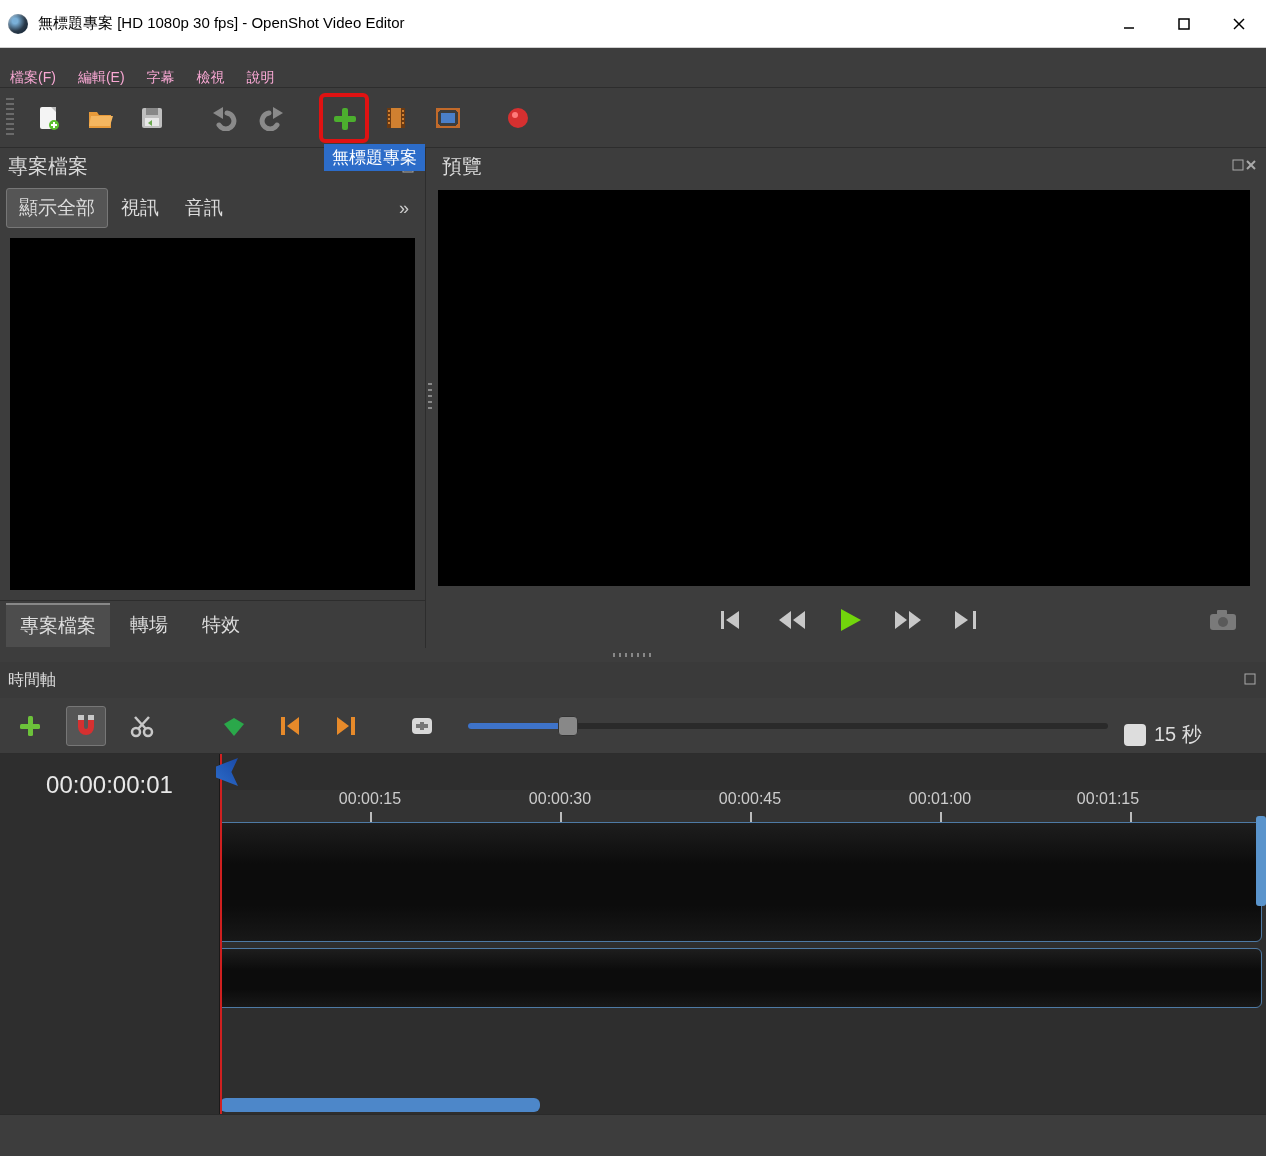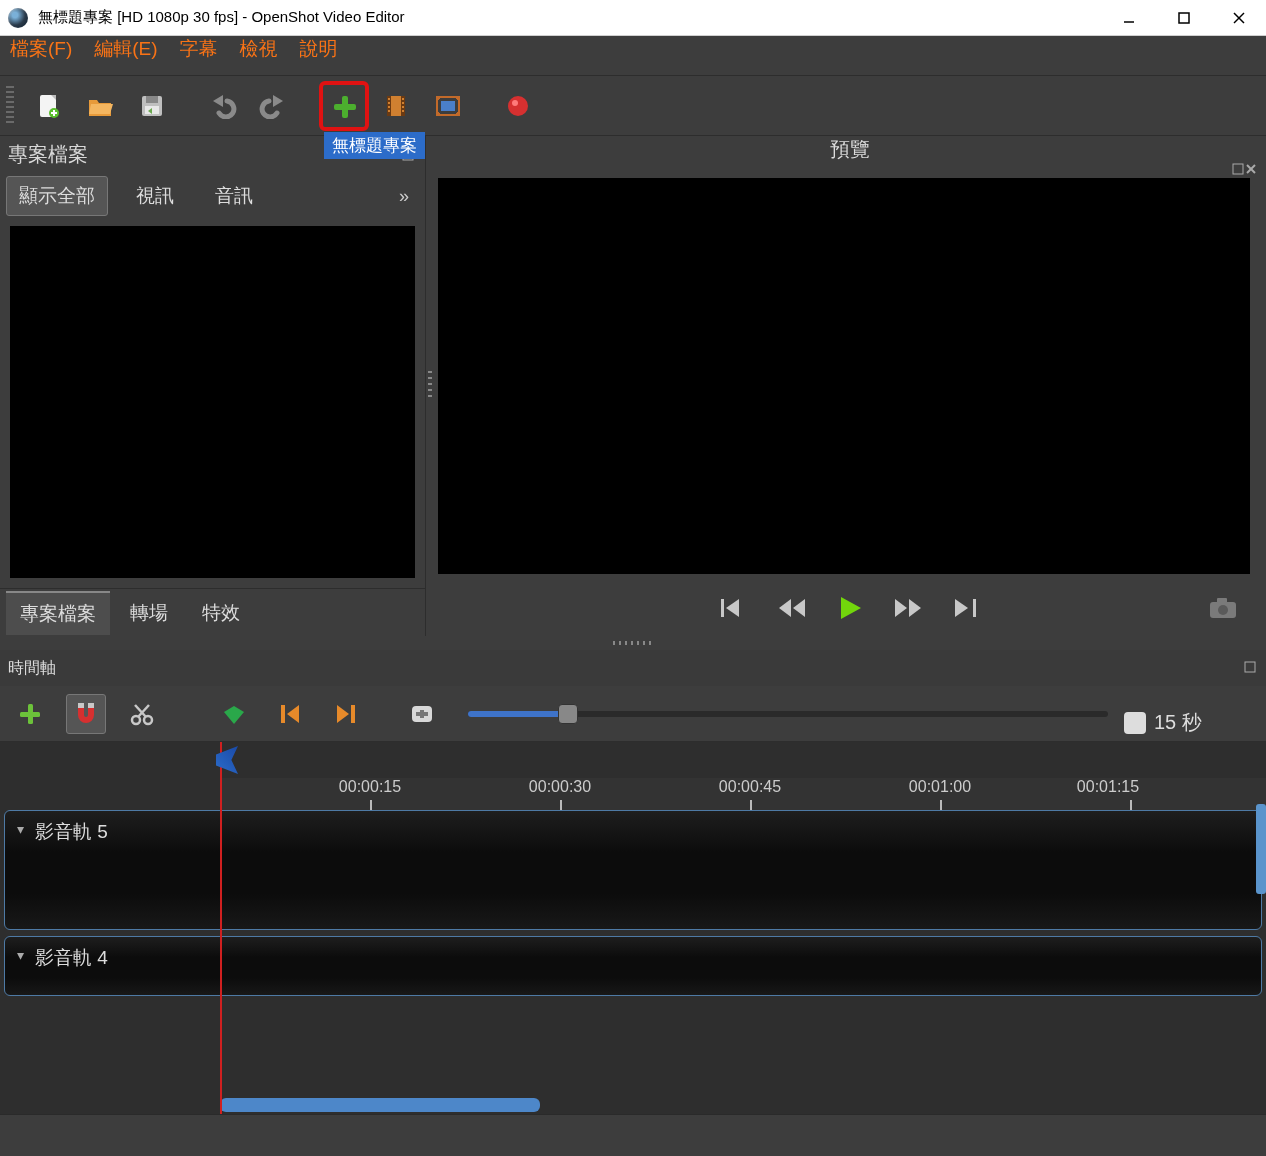--- a/index.html
+++ b/index.html
@@ -8,21 +8,21 @@
     background: #3a3a3a;
     color: #ddd;
     width: 1266px;
     height: 1156px;
     overflow: hidden;
     display: flex;
     flex-direction: column;
   }
   
   .titlebar {
-    height: 36px;
+    height: 48px;
     background: #fff;
     color: #000;
     display: flex;
     align-items: center;
     padding-left: 8px;
     font-size: 15px;
     border-bottom: 1px solid #d0d0d0;
   }
   .titlebar .app-icon {
     width: 20px; height: 20px;
@@ -36,25 +36,25 @@
   .win-btn {
     width: 55px; height: 36px;
     display: flex; align-items: center; justify-content: center;
     color: #000;
   }
   
   .menubar {
     height: 40px;
     background: #3d3d3d;
     display: flex;
-    align-items: flex-start;
+    align-items: flex-end;
     padding: 0 10px;
     gap: 22px;
-    font-size: 19px;
-    color: #f97316;
+    font-size: 14px;
+    color: #f9a8d4;
     border-bottom: 1px solid #2d2d2d;
   }
   
   .main-toolbar {
     height: 60px;
     background: #3d3d3d;
     display: flex;
     align-items: center;
     padding: 0 6px;
     gap: 8px;
@@ -120,21 +120,21 @@
   }
   .panel-header .detach {
     margin-left: auto;
     font-size: 14px;
     color: #aaa;
   }
   .filter-row {
     height: 48px;
     display: flex;
     align-items: center;
-    gap: 15px;
+    gap: 0;
     padding: 6px 6px;
   }
   .filter-btn {
     padding: 6px 12px;
     font-size: 19px;
     color: #ddd;
     border: 1px solid transparent;
     border-radius: 3px;
   }
   .filter-btn.active {
@@ -183,21 +183,20 @@
     flex: 1;
     display: flex;
     flex-direction: column;
   }
   .preview-header {
     height: 36px;
     display: flex;
     align-items: center;
     padding: 0 8px;
     font-size: 20px;
-    flex-direction: column;
   }
   .preview-header .detach { margin-left: auto; color:#aaa; font-size:14px;}
   .preview-canvas {
     flex: 1;
     margin: 6px 16px 6px 4px;
     background: #000;
   }
   .transport {
     height: 56px;
     display: flex;
@@ -656,20 +655,23 @@
     </div>
   </div>
 
   <div class="zoom-label">
     <div class="zoom-box"></div>
     <span>15 秒</span>
   </div>
 </div>
 
 <div class="tl-body" style="flex:1; min-height:300px;">
+  <div class="tl-left">
+    <div class="tl-time">00:00:00:01</div>
+  </div>
   <div class="ruler" id="ruler">
       <div class="tick" style="left: 150px;"></div>
       <div class="tick-label" style="left: 150px;">00:00:15</div>
       <div class="tick minor" style="left: 55px;"></div>
       <div class="tick" style="left: 340px;"></div>
       <div class="tick-label" style="left: 340px;">00:00:30</div>
       <div class="tick minor" style="left: 245px;"></div>
       <div class="tick" style="left: 530px;"></div>
       <div class="tick-label" style="left: 530px;">00:00:45</div>
       <div class="tick minor" style="left: 435px;"></div>

